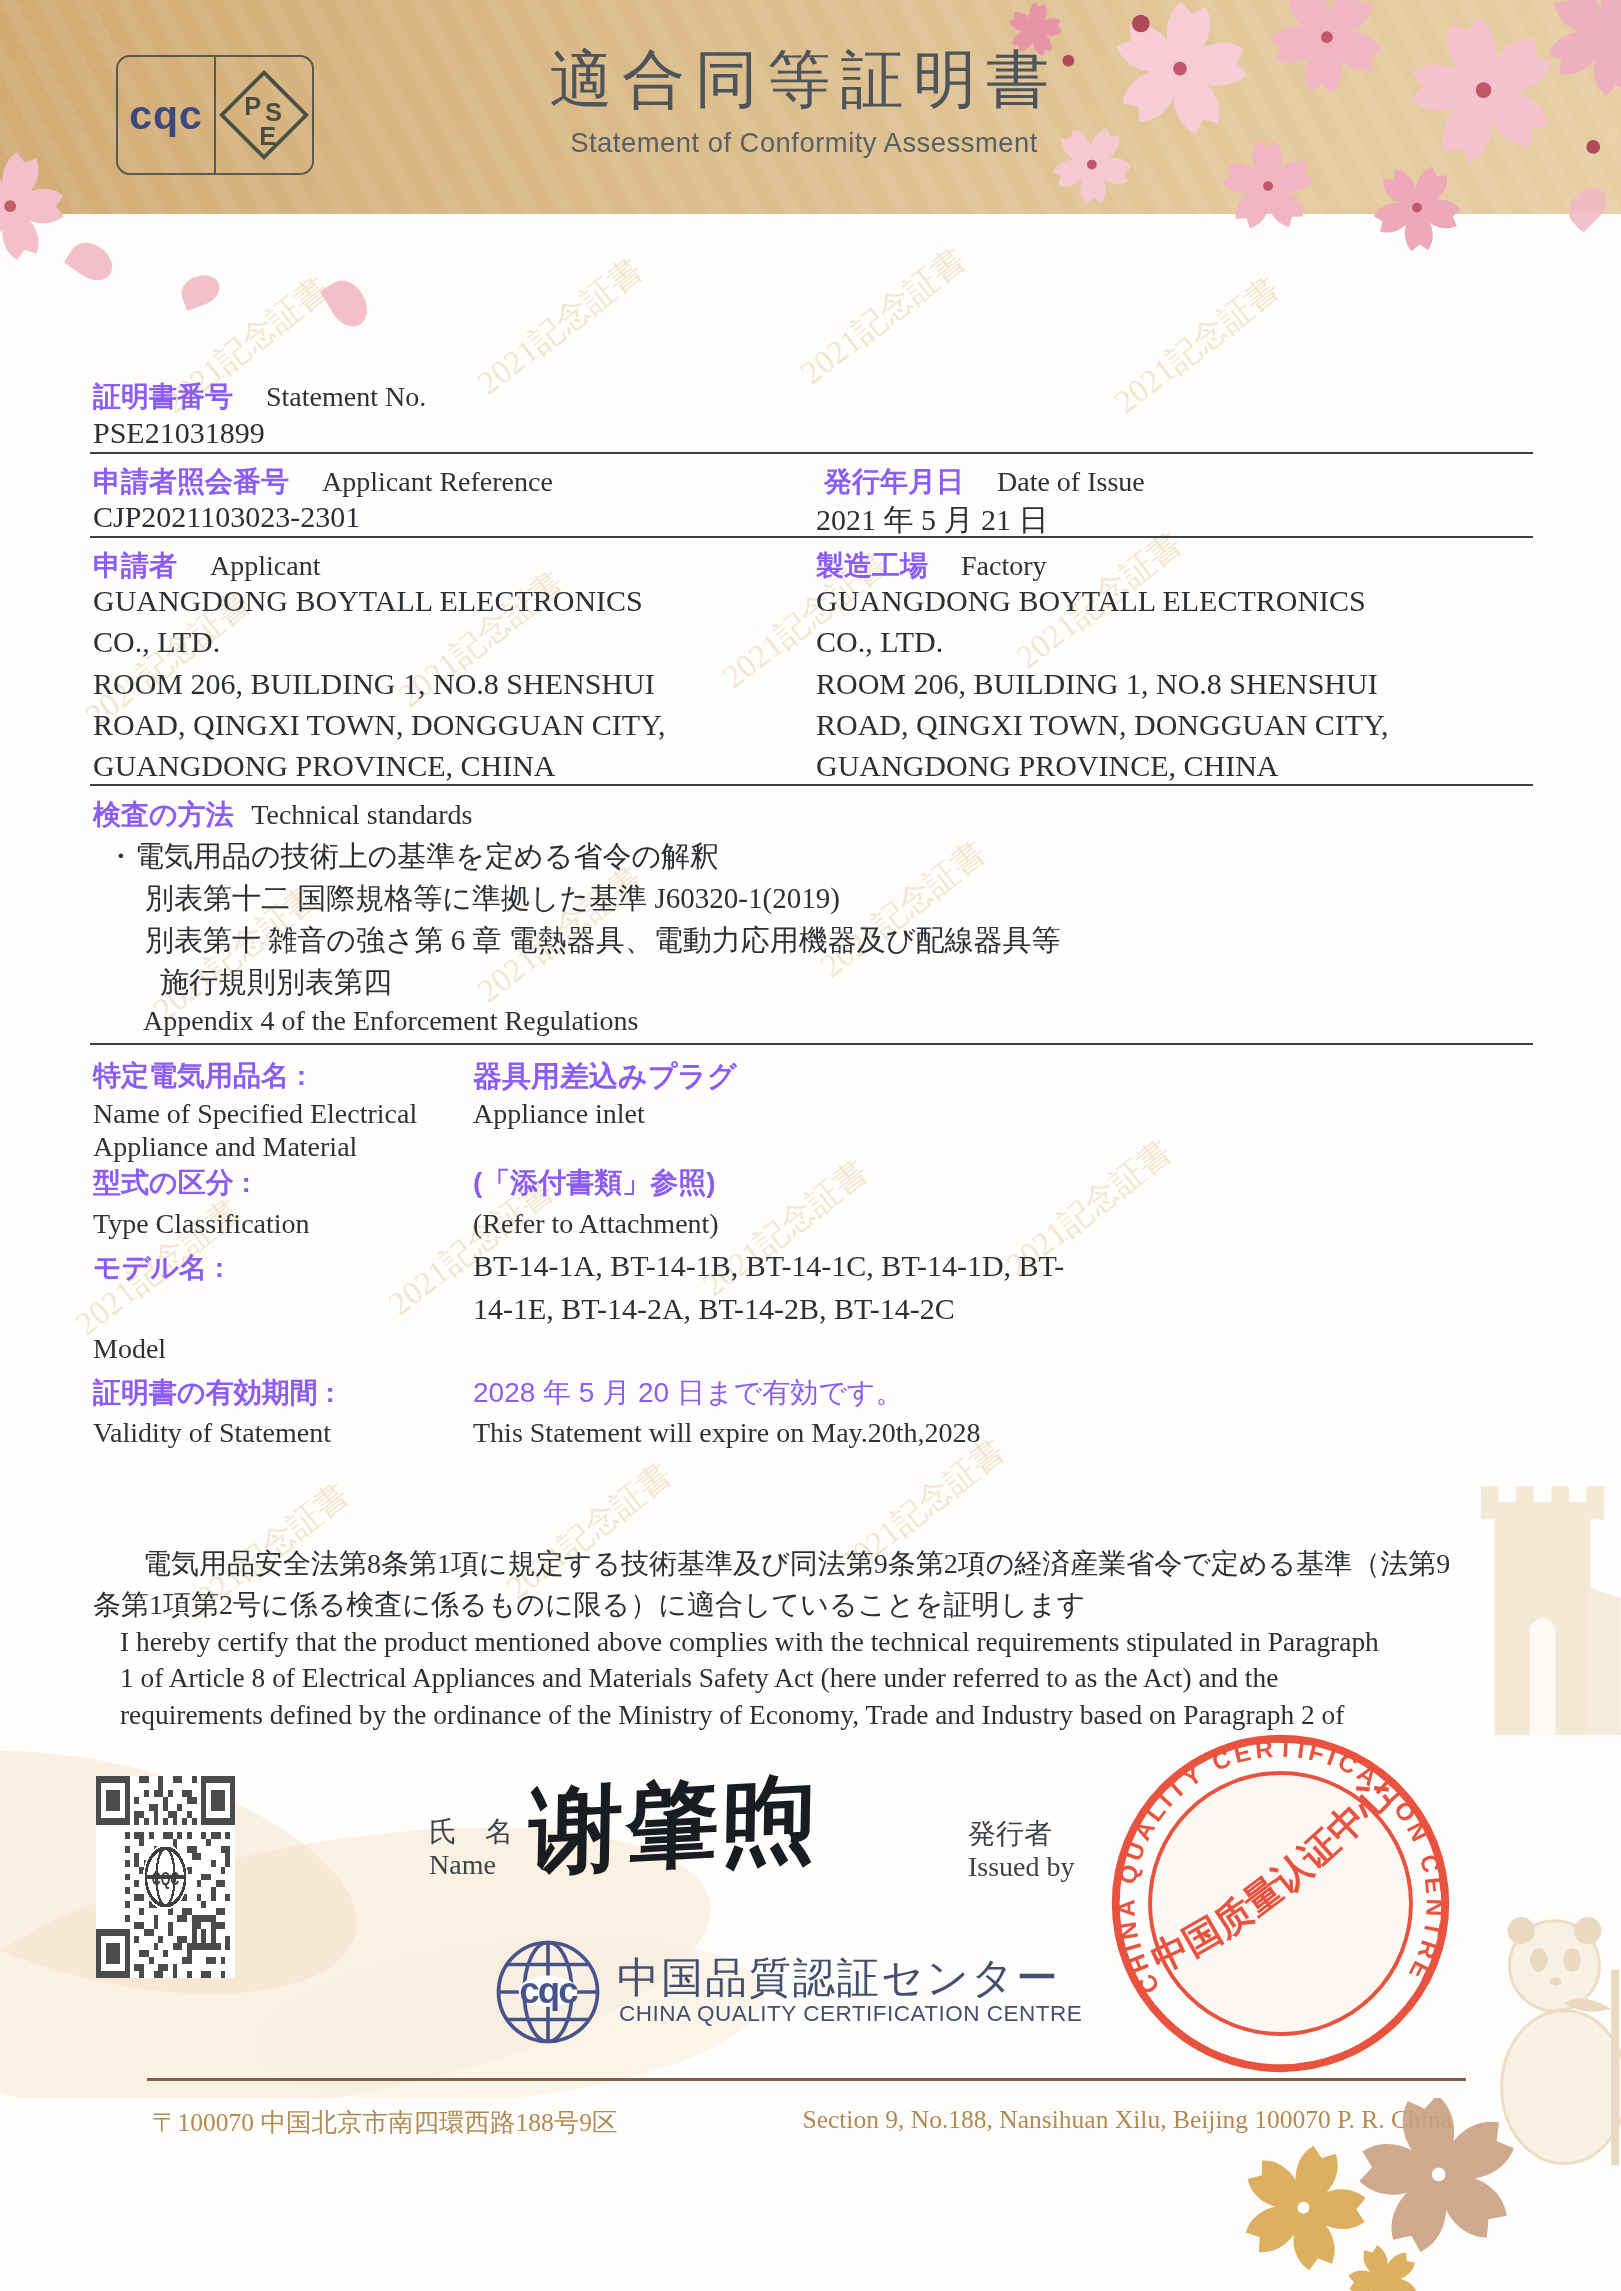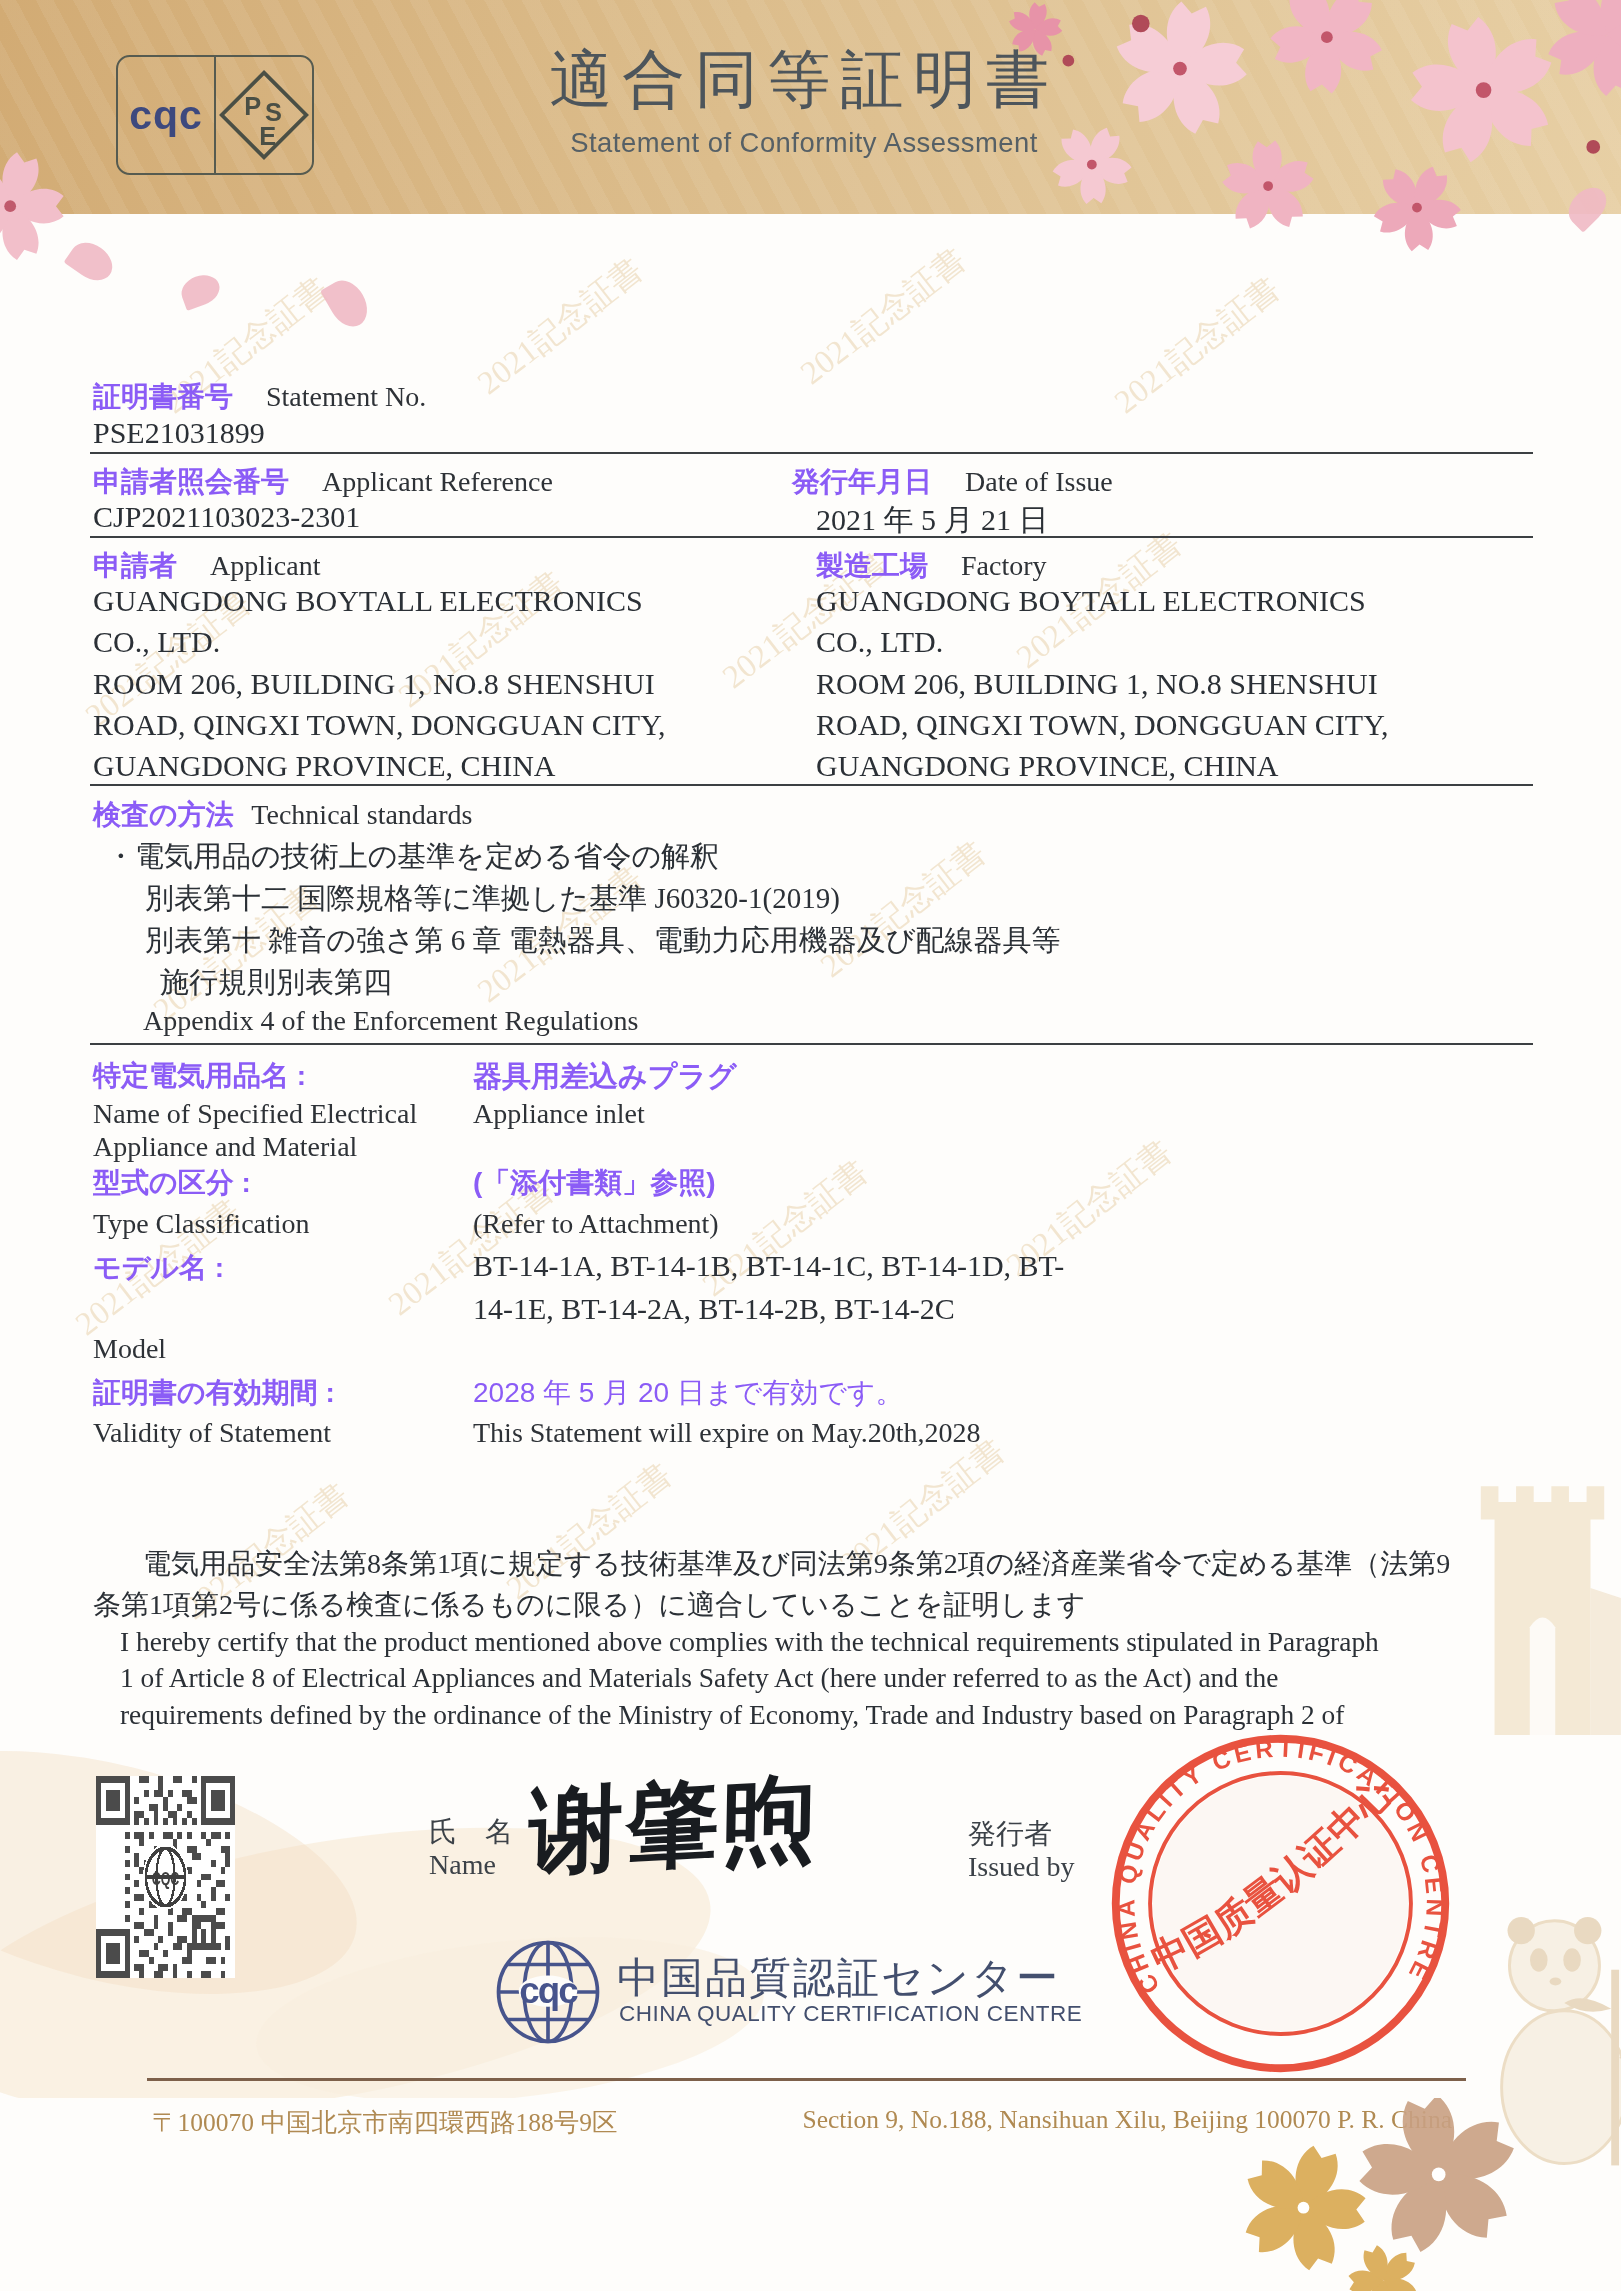--- a/index.html
+++ b/index.html
@@ -153,21 +153,21 @@
     <span class="en gap">Statement No.</span>
   </div>
   <div class="abs val nowrap" style="left:93px;top:416px">PSE21031899</div>
   <div class="hr" style="top:452px"></div>
 
   <div class="abs nowrap" style="left:93px;top:463px">
     <span class="ja">申請者照会番号</span>
     <span class="en gap">Applicant Reference</span>
   </div>
   <div class="abs val nowrap" style="left:93px;top:500px">CJP2021103023-2301</div>
-  <div class="abs nowrap" style="left:792px;top:463px">
+  <div class="abs nowrap" style="left:824px;top:463px">
     <span class="ja">発行年月日</span>
     <span class="en gap">Date of Issue</span>
   </div>
   <div class="abs val nowrap" style="left:816px;top:500px">2021 年 5 月 21 日</div>
   <div class="hr" style="top:536px"></div>
 
   <div class="abs nowrap" style="left:93px;top:547px">
     <span class="ja">申請者</span>
     <span class="en gap">Applicant</span>
   </div>

